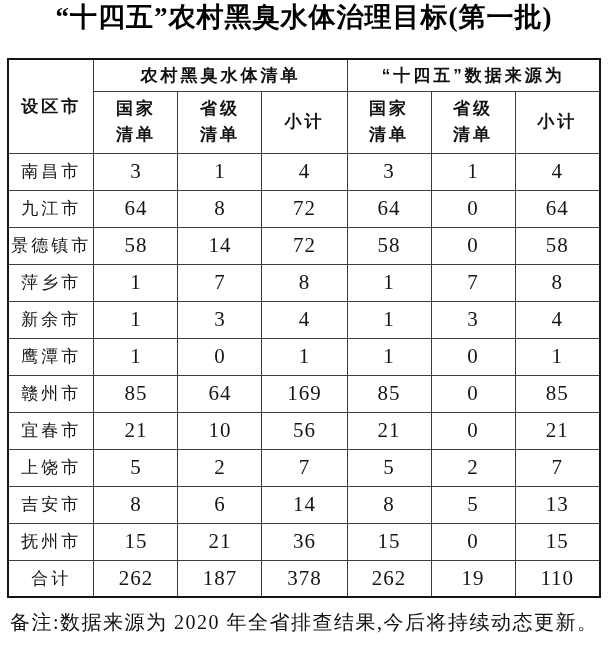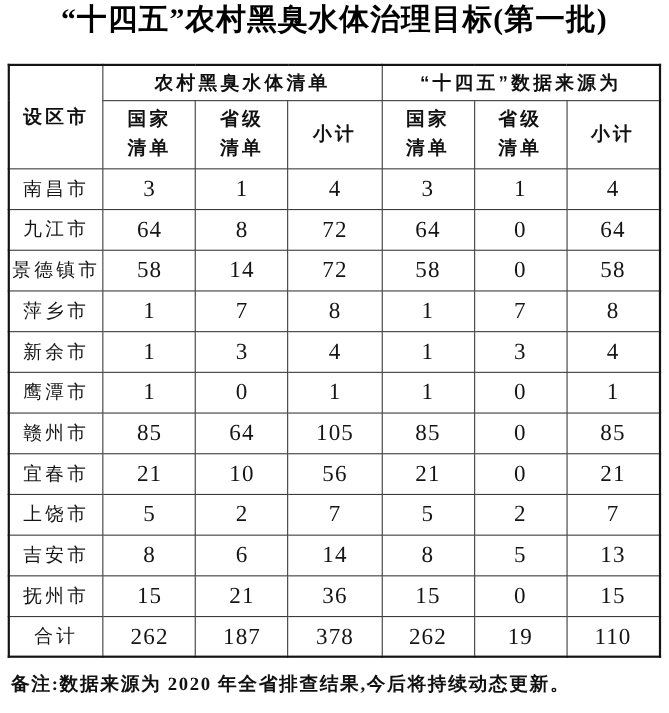--- a/index.html
+++ b/index.html
@@ -63,26 +63,25 @@
     color: #151515;
   }
   td.num {
     font-family: "Liberation Serif", serif;
     font-size: 21px;
     color: #151515;
     letter-spacing: 1px;
   }
   .note {
     font-family: "Liberation Serif", serif;
-    font-size: 17px;
+    font-size: 20px;
     letter-spacing: 1.5px;
     color: #111111;
     margin: 13px 0 0 10px;
     line-height: 22px;
-    font-weight: bold;
   }
 </style>
 </head>
 <body>
 
 <div class="page">
 
   <h1 class="title">“十四五”农村黑臭水体治理目标(第一批)</h1>
 
   <table class="tbl">
@@ -166,21 +165,21 @@
           <td class="num">0</td>
           <td class="num">1</td>
           <td class="num">1</td>
           <td class="num">0</td>
           <td class="num">1</td>
         </tr>
         <tr>
           <td class="city">赣州市</td>
           <td class="num">85</td>
           <td class="num">64</td>
-          <td class="num">105</td>
+          <td class="num">169</td>
           <td class="num">85</td>
           <td class="num">0</td>
           <td class="num">85</td>
         </tr>
         <tr>
           <td class="city">宜春市</td>
           <td class="num">21</td>
           <td class="num">10</td>
           <td class="num">56</td>
           <td class="num">21</td>

